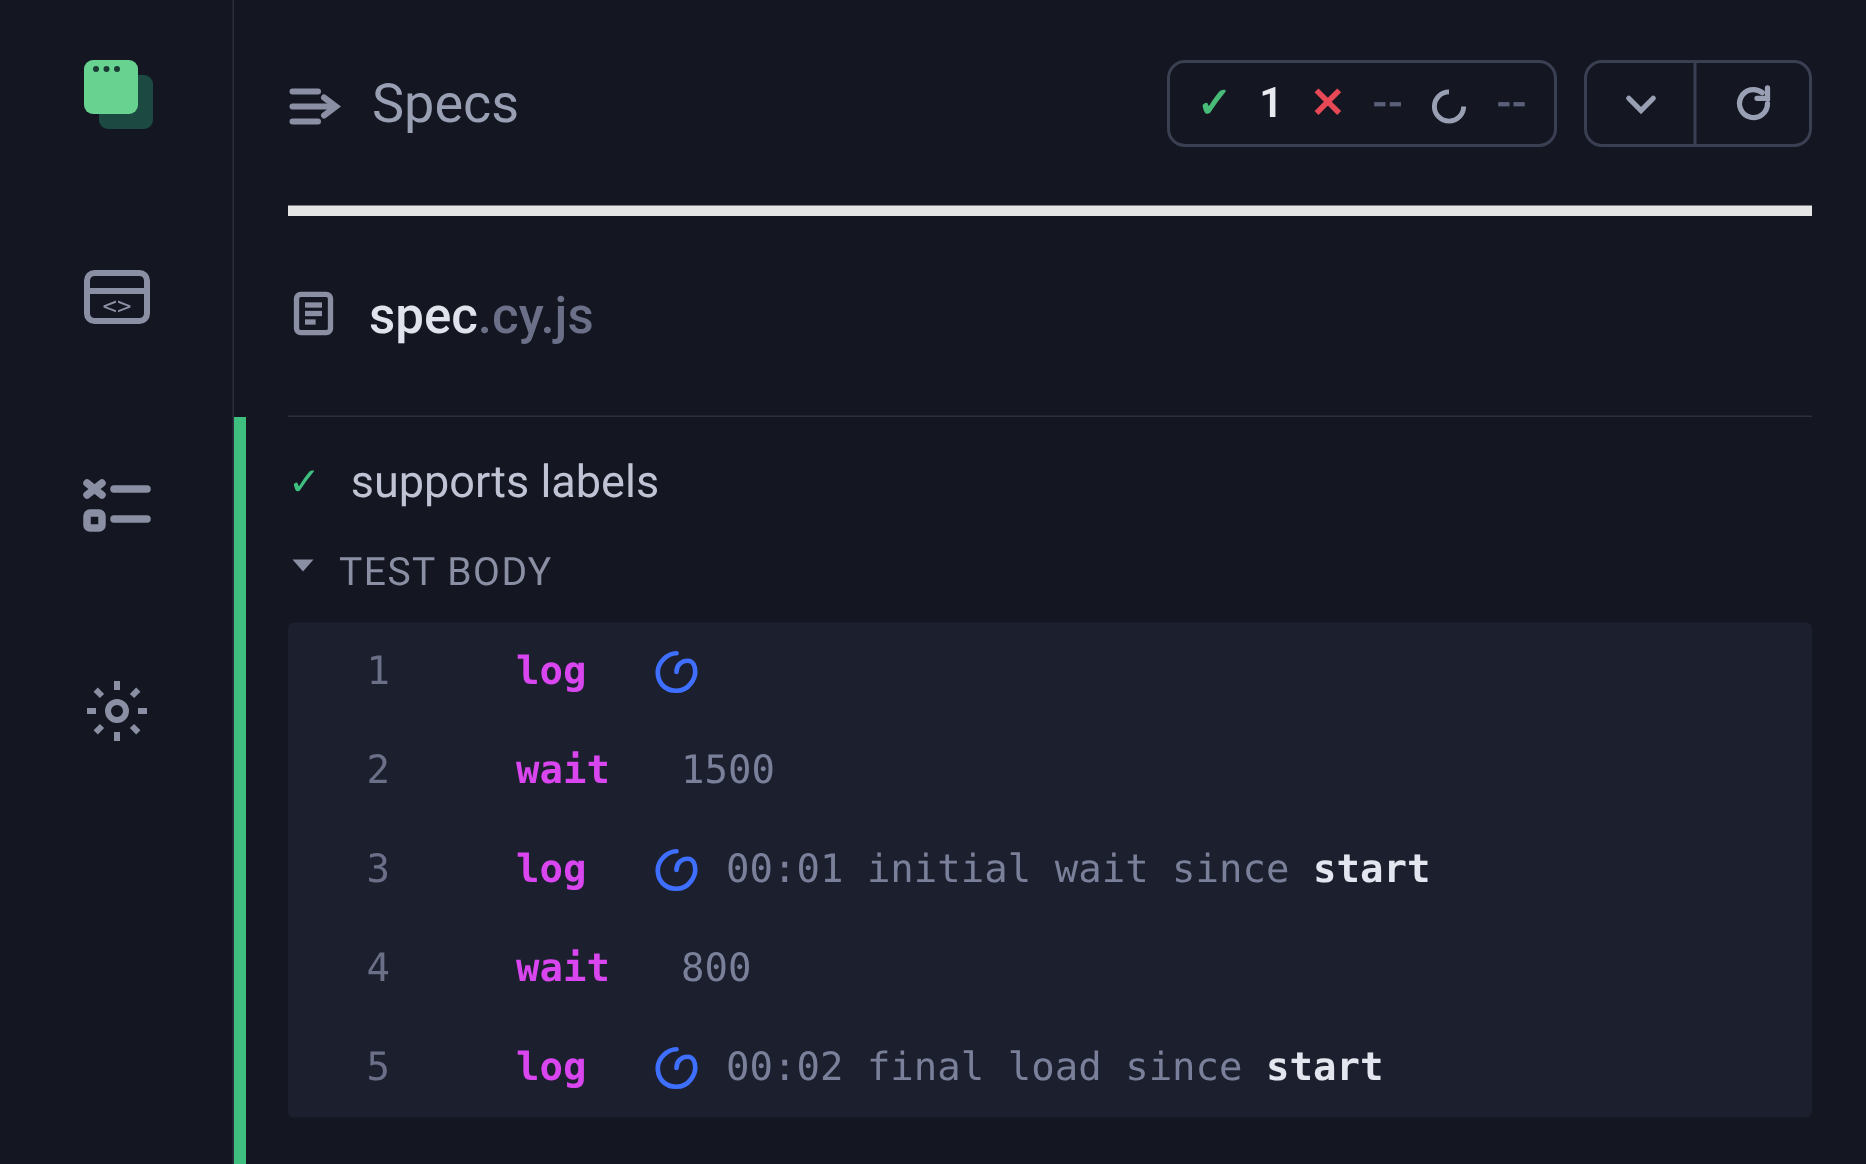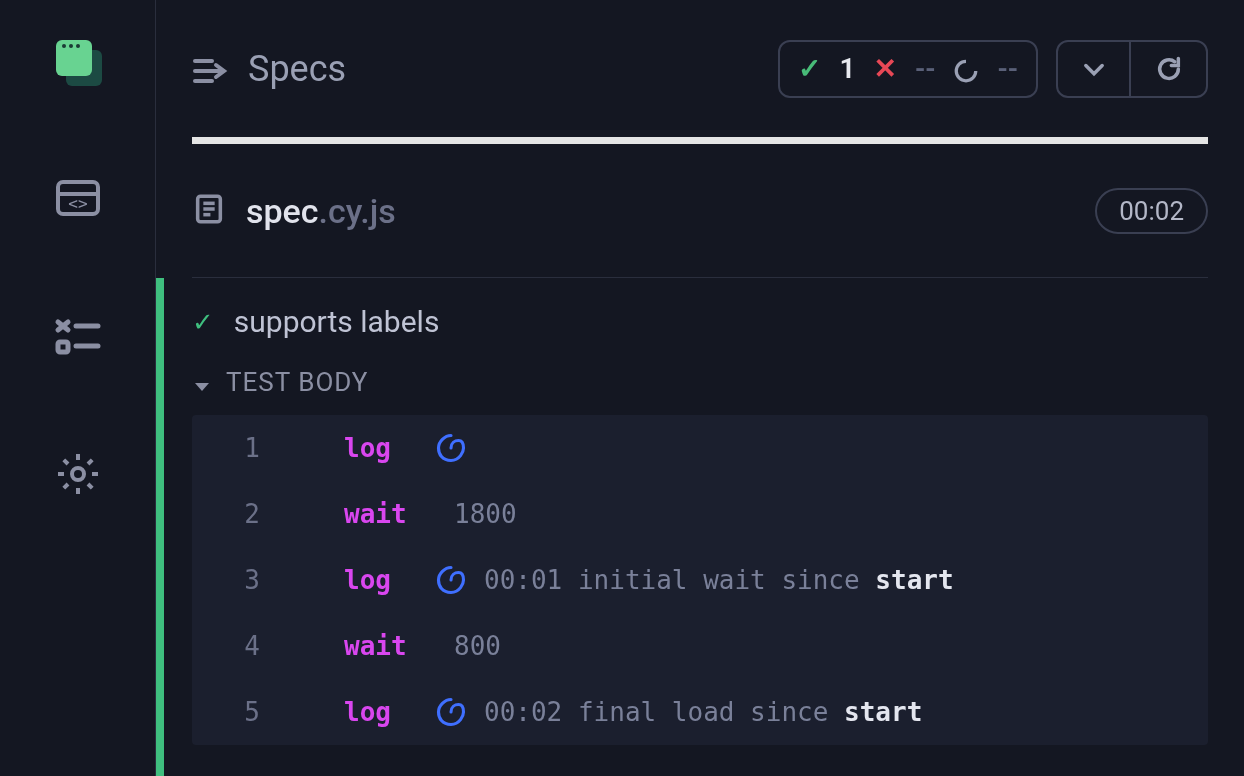--- a/index.html
+++ b/index.html
@@ -144,21 +144,21 @@
     display: flex;
     align-items: center;
     gap: 20px;
     font-size: 30px;
     color: #bfc3d4;
     margin-bottom: 28px;
   }
   .test-title .tick { color: #3fbf7f; font-size: 26px; }
   .section-header {
     display: flex;
-    align-items: flex-end;
+    align-items: flex-start;
     gap: 14px;
     color: #8b8fa3;
     font-size: 26px;
     letter-spacing: 1px;
     margin-bottom: 18px;
     cursor: pointer;
   }
   .section-header svg { width: 20px; height: 20px; }
   .log-panel {
     background: #1b1f2e;
@@ -276,21 +276,20 @@
       <svg viewBox="0 0 24 24" fill="none" stroke="currentColor" stroke-width="2.5">
         <rect x="4" y="3" width="16" height="18" rx="2"></rect>
         <line x1="8" y1="8" x2="16" y2="8"></line>
           <line x1="8" y1="12" x2="16" y2="12"></line>
           <line x1="8" y1="16" x2="13" y2="16"></line>
       </svg>
     </span>
     <span class="filename">
       <span class="base">spec</span><span class="ext">.cy.js</span>
     </span>
-    <span class="timer-badge">00:02</span>
   </div>
 
   <div class="test-block">
     <div class="test-title">
       <span class="tick">✓</span>
       <span>supports labels</span>
     </div>
     <div class="section-header">
       <svg viewBox="0 0 20 20" fill="#8b8fa3">
           <polygon points="3,6 17,6 10,14"></polygon>
@@ -304,21 +303,21 @@
           <span class="spiral">
             <svg viewBox="0 0 24 24" fill="none" stroke="currentColor" stroke-width="2.5" stroke-linecap="round">
               <path d="M12 12c0-4 3-6 6-6s4 3 4 6-3 10-10 10S2 17 2 12 7 2 12 2"></path>
             </svg>
           </span>
         </div>
         <div class="log-row">
           <span class="lineno">2</span>
           <span class="cmd">wait</span>
           <span style="width: 18px;"></span>
-          <span><span class="msg-dim">1800</span></span>
+          <span><span class="msg-dim">1500</span></span>
         </div>
         <div class="log-row">
           <span class="lineno">3</span>
           <span class="cmd">log</span>
           <span class="spiral">
             <svg viewBox="0 0 24 24" fill="none" stroke="currentColor" stroke-width="2.5" stroke-linecap="round">
               <path d="M12 12c0-4 3-6 6-6s4 3 4 6-3 10-10 10S2 17 2 12 7 2 12 2"></path>
             </svg>
           </span>
           <span><span class="msg-dim">00:01 initial wait since </span><span class="msg-bold">start</span></span>

